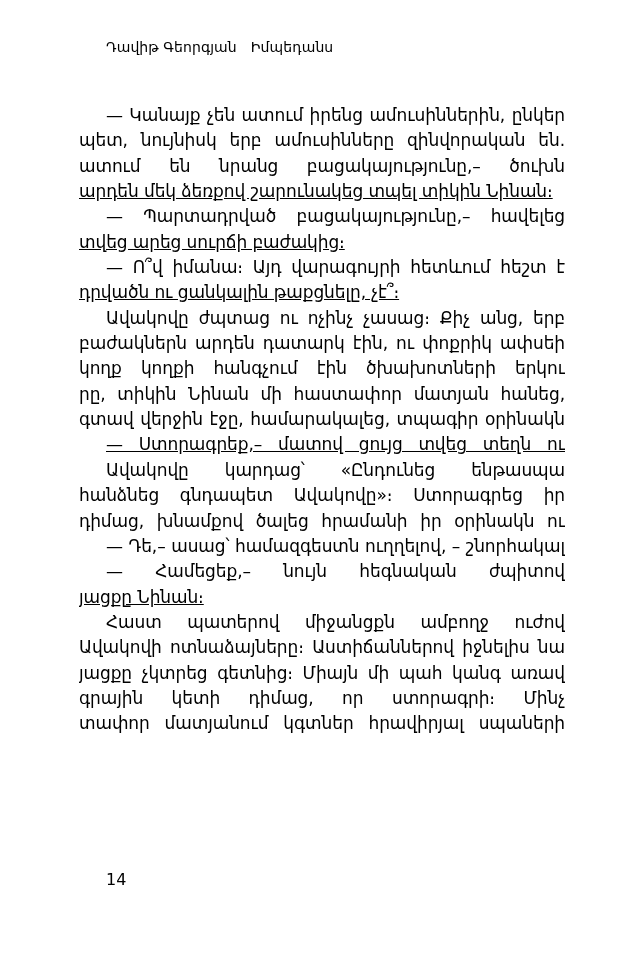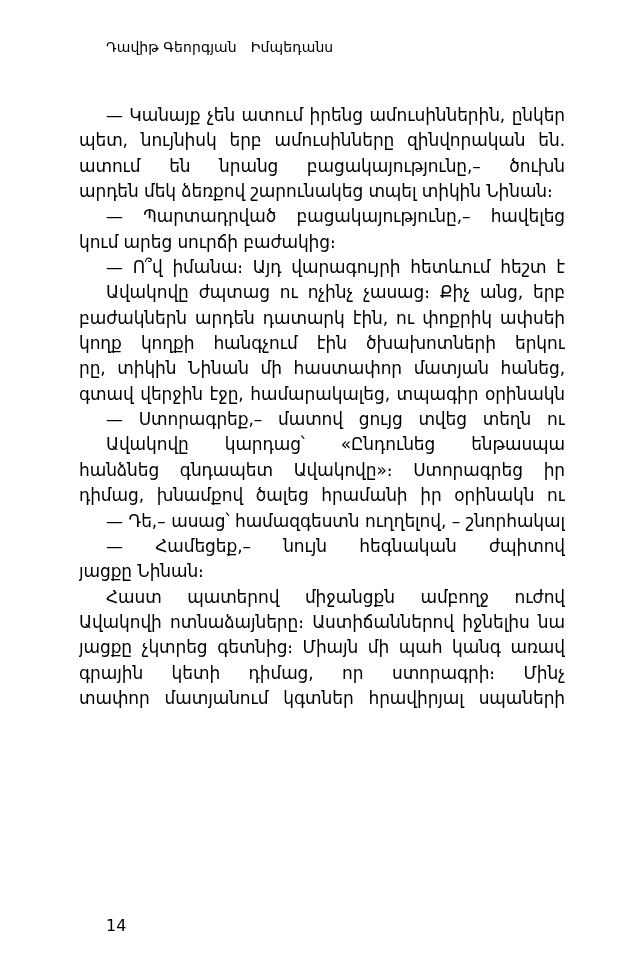--- a/index.html
+++ b/index.html
@@ -51,25 +51,26 @@
     text-align: justify;
     text-align-last: justify;
     letter-spacing: -0.1px;
     white-space: normal;
   }
   .line.first {
     text-indent: 27px;
   }
   .line.lastline {
     text-align-last: left;
+    text-decoration: underline;
   }
   .page-number {
     position: absolute;
     left: 106px;
-    top: 917px;
+    top: 871px;
     font-size: 16px;
     line-height: 18px;
   }
 </style>
 </head>
 <body>
 
 <div class="page" style="background: rgb(255, 255, 255); color: rgb(0, 0, 0);">
 
   <div class="running-header">
@@ -78,24 +79,25 @@
 
   <div class="text-block" id="text-body">
       <div class="para">
         <div class="line first">— Կանայք չեն ատում իրենց ամուսիններին, ընկեր գնդա-</div>
         <div class="line">պետ, նույնիսկ երբ ամուսինները զինվորական են. կանայք</div>
         <div class="line">ատում են նրանց բացակայությունը,– ծուխն արտաշնչելով՝</div>
         <div class="line lastline">արդեն մեկ ձեռքով շարունակեց տպել տիկին Նինան։</div>
       </div>
       <div class="para">
         <div class="line first">— Պարտադրված բացակայությունը,– հավելեց Ավակովն ու</div>
-        <div class="line lastline">կում արեց սուրճի բաժակից։</div>
+        <div class="line lastline">տվեց արեց սուրճի բաժակից։</div>
       </div>
       <div class="para">
         <div class="line first">— Ո՞վ իմանա։ Այդ վարագույրի հետևում հեշտ է պարտա-</div>
+        <div class="line lastline">դրվածն ու ցանկալին թաքցնելը, չէ՞։</div>
       </div>
       <div class="para">
         <div class="line first">Ավակովը ժպտաց ու ոչինչ չասաց։ Քիչ անց, երբ սուրճի</div>
         <div class="line">բաժակներն արդեն դատարկ էին, ու փոքրիկ ափսեի մեջ</div>
         <div class="line">կողք կողքի հանգչում էին ծխախոտների երկու մնացորդնե-</div>
         <div class="line">րը, տիկին Նինան մի հաստափոր մատյան հանեց, թերթեց ու</div>
         <div class="line">գտավ վերջին էջը, համարակալեց, տպագիր օրինակն իրեն</div>
       </div>
       <div class="para">
         <div class="line first lastline">— Ստորագրեք,– մատով ցույց տվեց տեղն ու մեկնեց գրիչը։</div>

